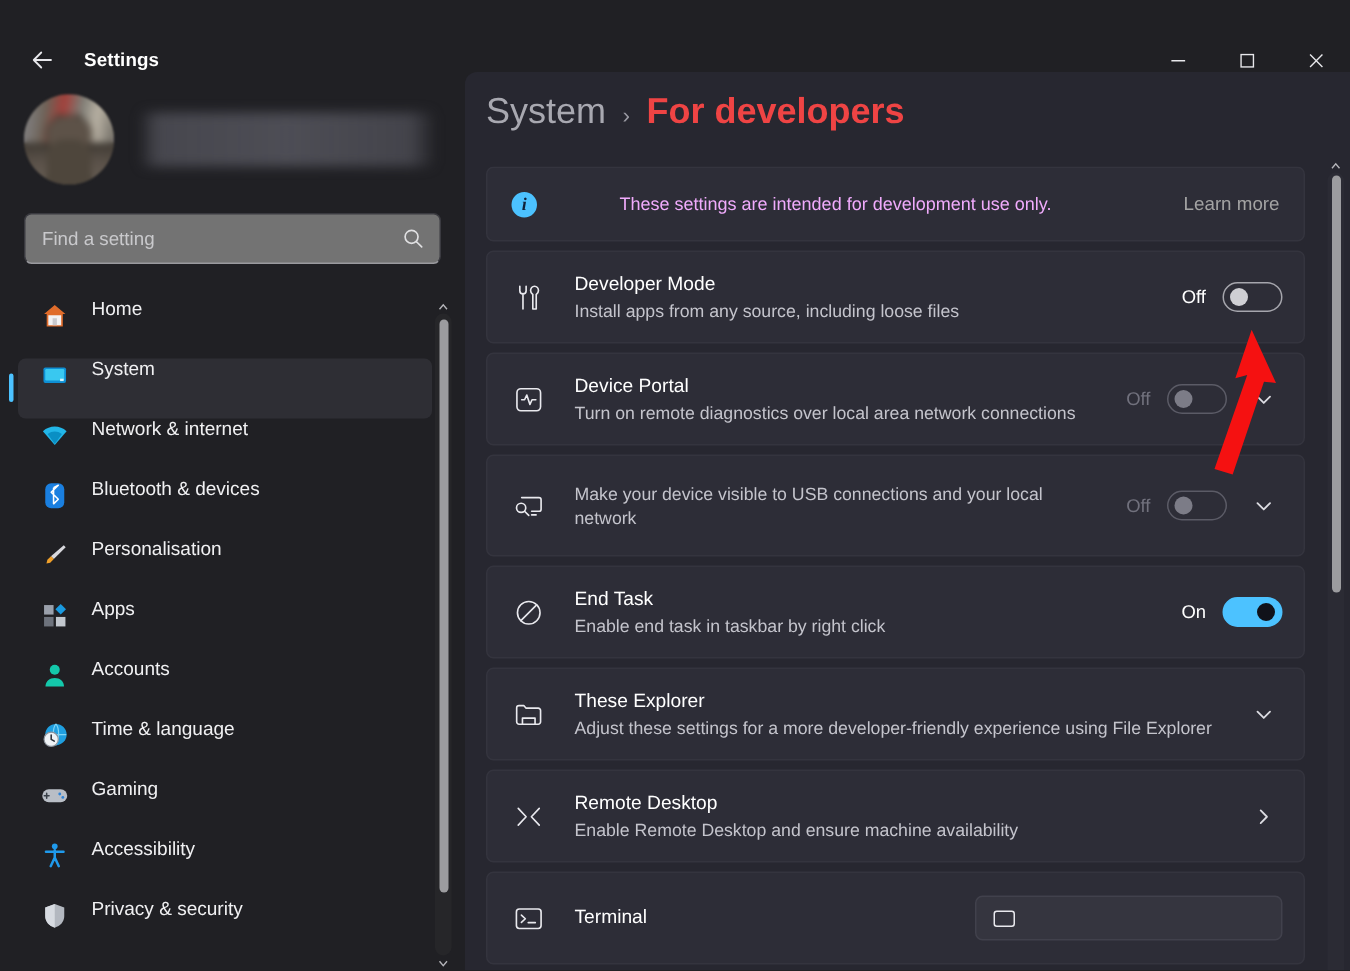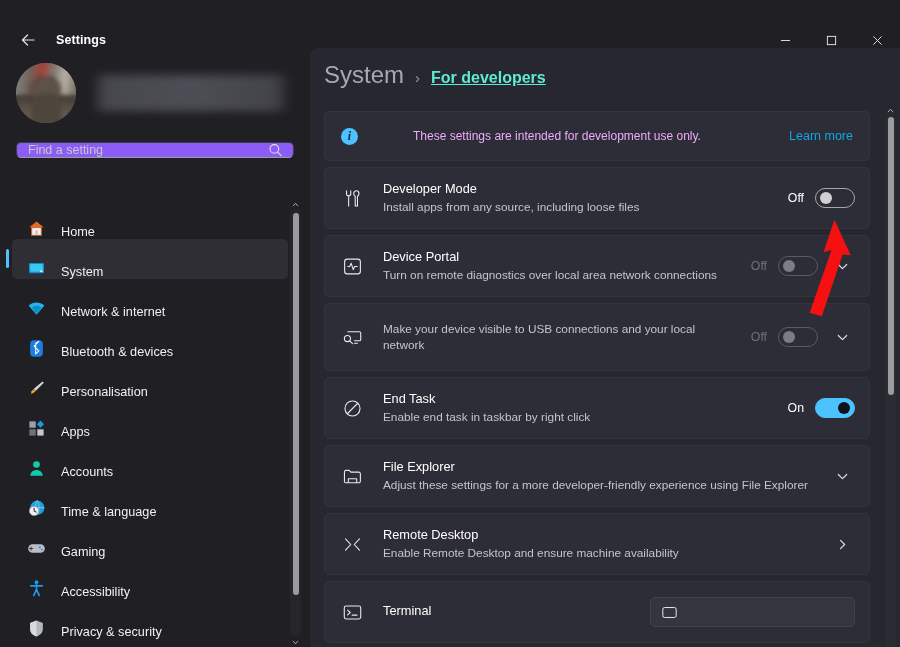--- a/index.html
+++ b/index.html
@@ -90,22 +90,22 @@
     margin-left: 18px;
     width: 195px; height: 36px;
     border-radius: 3px;
     background: linear-gradient(90deg,
       rgba(64,64,70,.25) 0%, rgba(78,78,86,.85) 6%,
       rgba(80,80,88,.95) 50%, rgba(74,74,82,.85) 92%, rgba(58,58,64,.2) 100%);
     filter: blur(4px);
   }
   .search-wrap {
     margin: 14px 16px 0 16px;
-    height: 16px; position: relative;
-    background: #8b5cf6;
+    height: 34px; position: relative;
+    background: #737373;
     border: 1px solid #3a3a40;
     border-bottom: 1px solid #9a9a9f;
     border-radius: 5px;
     display: flex; align-items: center;
   }
   .search-wrap input {
     flex: 1; background: transparent; border: none; outline: none;
     color: #e6e6e6; font-size: 12.5px;
     font-family: "Liberation Sans", sans-serif;
     padding: 0 34px 0 11px;
@@ -115,21 +115,21 @@
     position: absolute; right: 10px; top: 50%; transform: translateY(-50%);
     width: 15px; height: 15px; color: #e0e0e2;
   }
   .nav {
     position: absolute; top: 151px; left: 0;
     width: 310px; height: 448px;
     padding-left: 12px; padding-right: 22px;
     overflow: hidden;
   }
   .nav-item {
-    height: 40px; display: flex; align-items: flex-end;
+    height: 40px; display: flex; align-items: flex-start;
     border-radius: 5px; margin-bottom: 0px;
     padding-left: 13px; position: relative; cursor: pointer;
   }
   .nav-item.selected { background: #2e2e34; }
   .nav-item.selected::before {
     content: ""; position: absolute; left: -6px; top: 10px;
     width: 3px; height: 19px; border-radius: 2px; background: #4cc2ff;
   }
   .nav-ico {
     width: 22px; height: 22px; flex: none;
@@ -158,21 +158,21 @@
     border-top-left-radius: 8px;
     overflow: hidden;
   }
   .breadcrumb {
     display: flex; align-items: baseline;
     padding: 13px 0 0 14px;
     gap: 11px;
   }
   .crumb-parent { font-size: 24px; color: #a8a8b0; cursor: pointer; }
   .crumb-sep { font-size: 15px; color: #9a9aa3; }
-  .crumb-current { font-size: 16px; font-weight: 600; color: #5eead4; text-decoration: underline; }
+  .crumb-current { font-size: 24px; font-weight: 600; color: #ef4444; }
 
   .content {
     position: absolute; top: 63px; left: 14px;
     width: 566px; height: 536px;
     overflow: hidden;
   }
   .banner {
     width: 546px; height: 50px;
     background: #2d2d37;
     border: 1px solid #34343e;
@@ -183,21 +183,21 @@
   }
   .info-ico {
     width: 17px; height: 17px; border-radius: 50%;
     background: #4cc2ff; color: #10223a;
     font-size: 12px; font-weight: 700; font-style: italic;
     display: flex; align-items: center; justify-content: center;
     flex: none; margin-right: 16px;
     font-family: "Liberation Serif", serif;
   }
   .banner-text { font-size: 12px; color: #f0abfc; flex: 1; margin-left: 39px; }
-  .banner-link { font-size: 12.5px; color: #0ea5e9; cursor: pointer; }
+  .banner-link { font-size: 12.5px; color: #a3a3a3; cursor: pointer; }
 
   .card {
     width: 546px;
     background: #2d2d37;
     border: 1px solid #34343e;
     border-radius: 5px;
     margin-bottom: 6px;
     display: flex; align-items: center;
     padding: 0 14px 0 14px;
     min-height: 62px;
@@ -550,21 +550,21 @@
       </div>
 
       <div class="card">
         <span class="card-ico">
           <svg viewBox="0 0 24 24" fill="none" stroke="currentColor" stroke-width="1.25" stroke-linejoin="round">
             <path d="M2.8 6.8a1.8 1.8 0 011.8-1.8h3.6l1.8 2h9.2a1.8 1.8 0 011.8 1.8v8.6a1.8 1.8 0 01-1.8 1.8H4.6a1.8 1.8 0 01-1.8-1.8z"></path>
             <path d="M7.2 19.2v-4.6h9.6v4.6"></path>
           </svg>
         </span>
         <div class="card-body">
-          <div class="card-title">File Explorer</div>
+          <div class="card-title">These Explorer</div>
           <div class="card-desc" style="max-width:460px">Adjust these settings for a more developer-friendly experience using File Explorer</div>
         </div>
         <div class="card-right">
           <span class="chev">
             <svg viewBox="0 0 14 14" fill="none" stroke="currentColor" stroke-width="1.3" stroke-linecap="round" stroke-linejoin="round">
                 <path d="M2.5 4.8L7 9.3l4.5-4.5"></path>
               </svg>
           </span>
         </div>
       </div>

